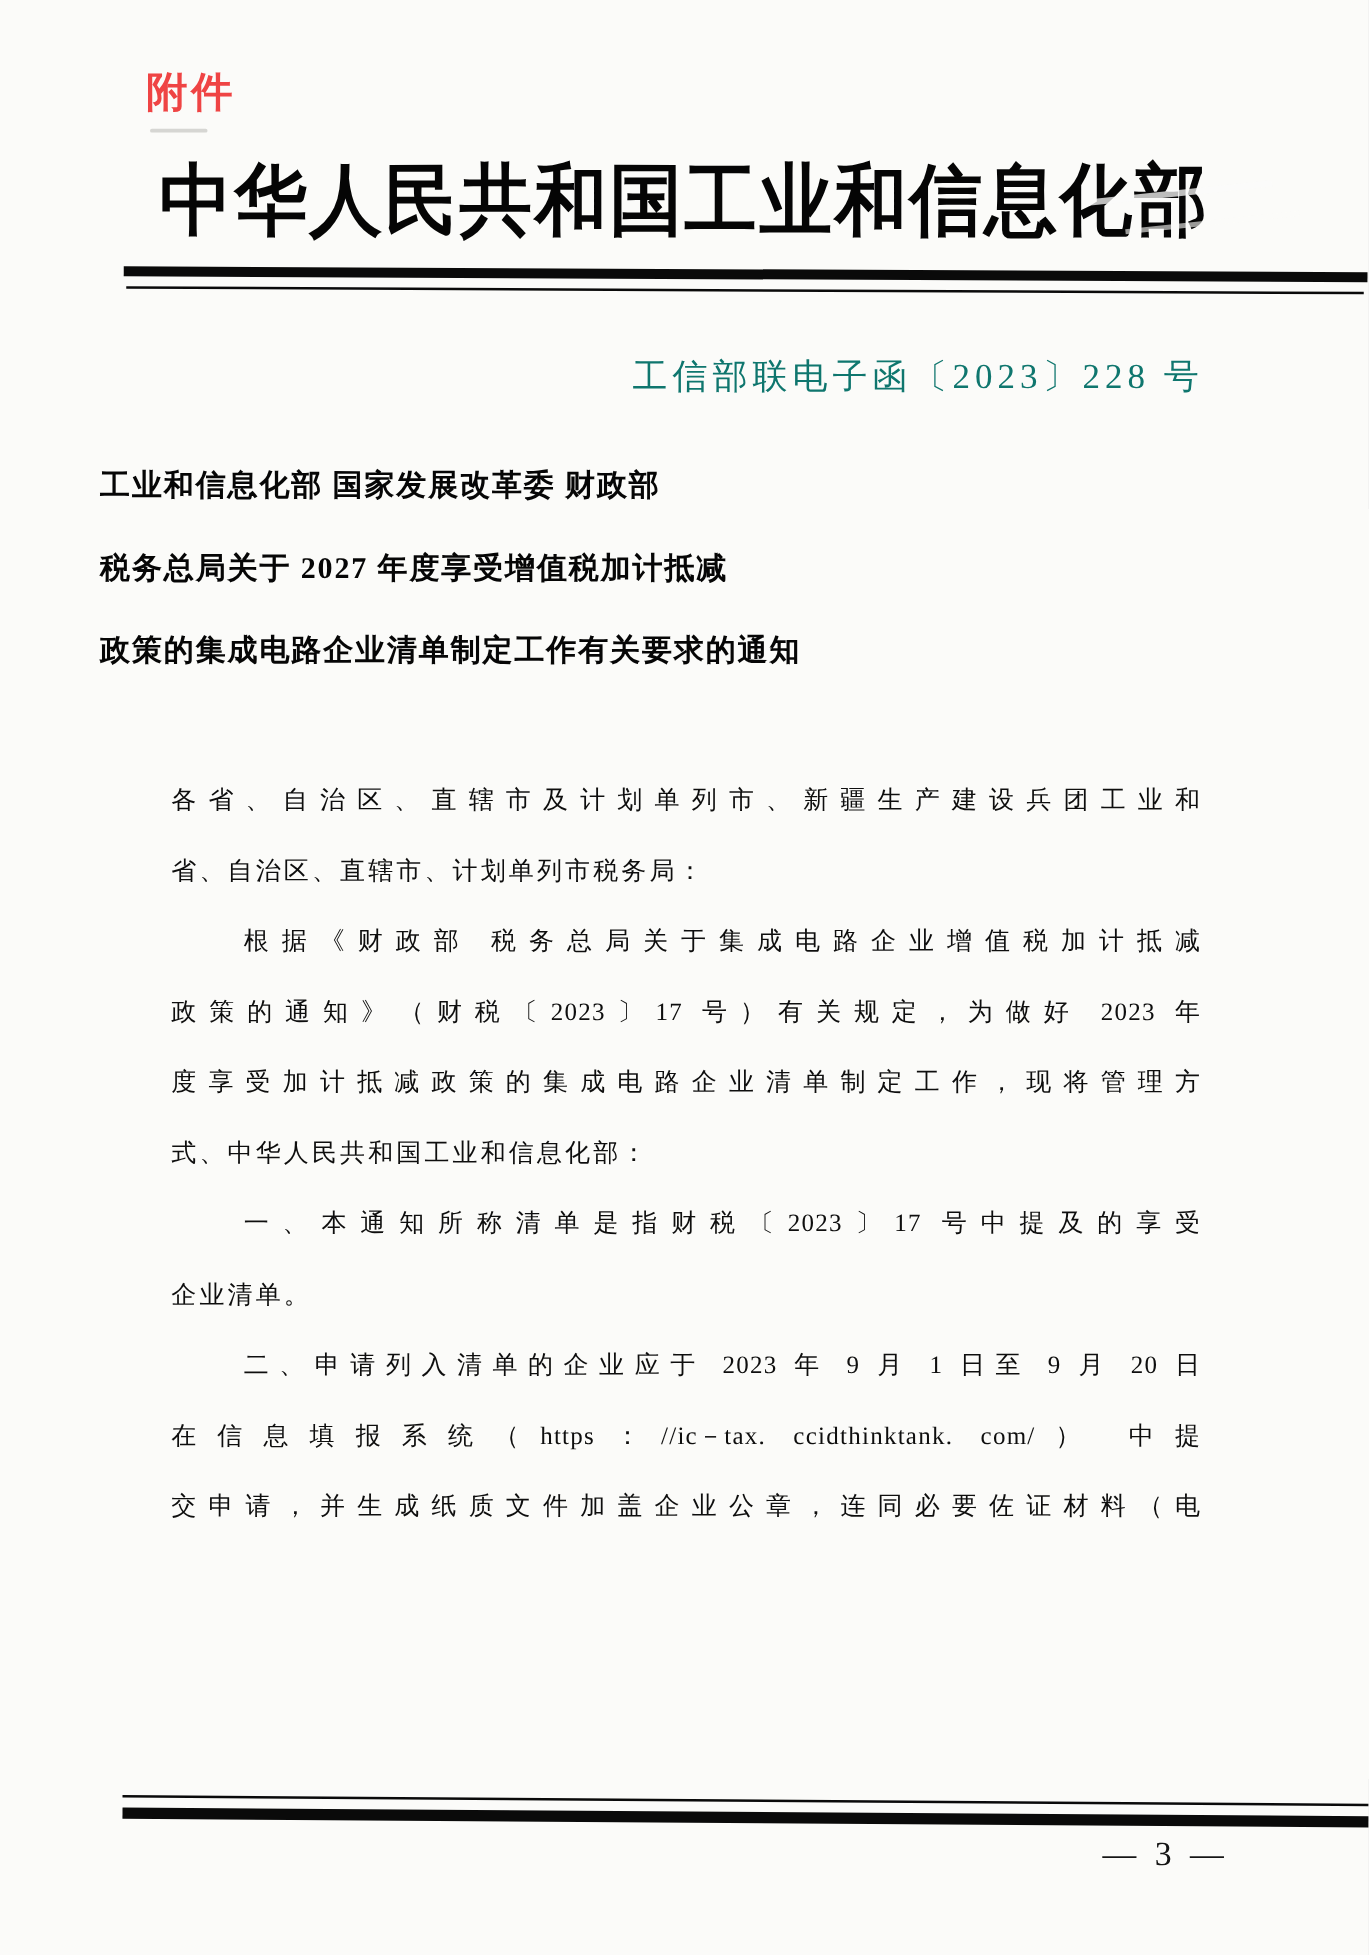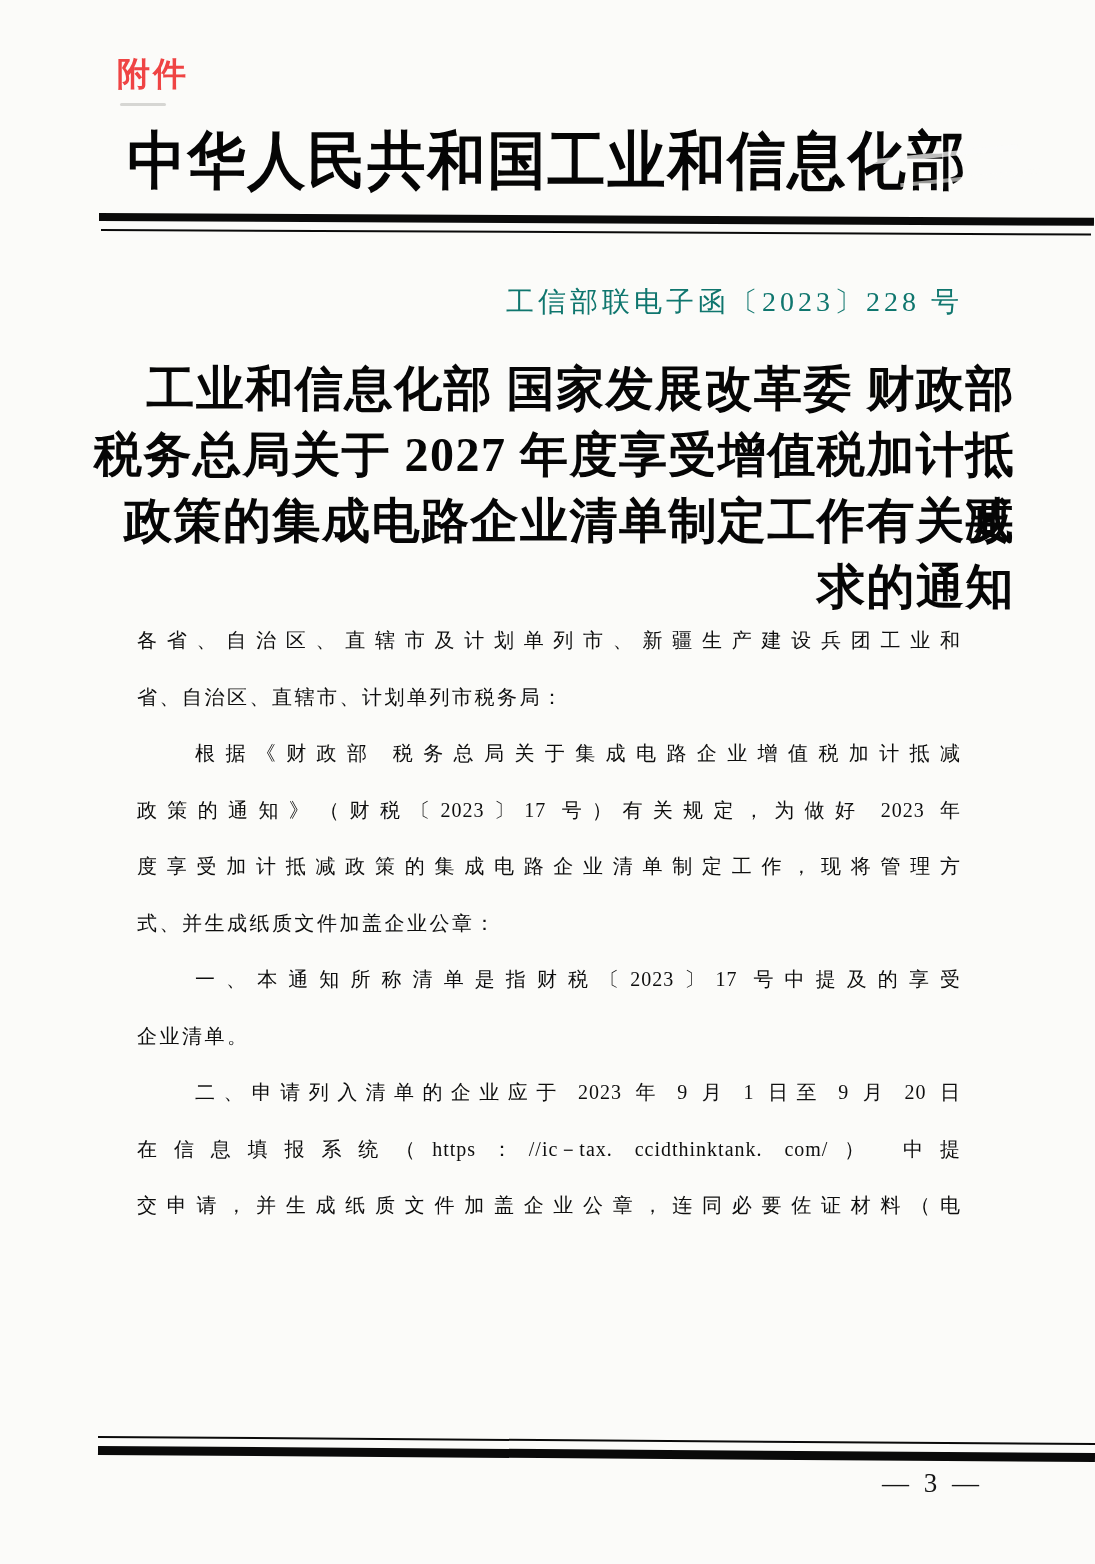--- a/index.html
+++ b/index.html
@@ -39,22 +39,22 @@
   .head-rule-thick{left:99px;top:213px;width:995px;height:8px;transform:rotate(0.28deg);}
   .head-rule-thin{left:101px;top:229px;width:990px;height:2px;transform:rotate(0.26deg);}
   .doc-number{
     position:absolute;top:246px;right:132px;height:40px;line-height:40px;
     font-size:28px;letter-spacing:4px;color:#0f766e;margin-top:36px;
   }
   .title{
     position:absolute;left:80px;top:356px;width:935px;
   }
   .title-line{
-    height:66px;line-height:66px;text-align:right;
-    font-weight:bold;font-size:48px;letter-spacing:1.5px;color:#060606;
+    height:66px;line-height:66px;text-align:left;
+    font-weight:bold;font-size:24px;letter-spacing:1.5px;color:#060606;
   }
   .body{
     position:absolute;left:137px;top:612px;width:824px;
   }
   .line{
     height:56.5px;line-height:56.5px;
     font-size:20px;color:#0e0e0e;
     text-align:justify;text-align-last:justify;
     letter-spacing:1px;
     white-space:nowrap;
@@ -90,21 +90,21 @@
       <div class="title-line">税务总局关于 2027 年度享受增值税加计抵减</div>
       <div class="title-line">政策的集成电路企业清单制定工作有关要求的通知</div>
     </div>
 
   <div class="body">
       <div class="line">各省、自治区、直辖市及计划单列市、新疆生产建设兵团工业和</div>
       <div class="line line-last">省、自治区、直辖市、计划单列市税务局：</div>
       <div class="line line-indent">根据《财政部 税务总局关于集成电路企业增值税加计抵减</div>
       <div class="line">政策的通知》（财税〔2023〕17 号）有关规定，为做好 2023 年</div>
       <div class="line">度享受加计抵减政策的集成电路企业清单制定工作，现将管理方</div>
-      <div class="line line-last">式、并生成纸质文件加盖企业公章：</div>
+      <div class="line line-last">式、中华人民共和国工业和信息化部：</div>
       <div class="line line-indent">一、本通知所称清单是指财税〔2023〕17 号中提及的享受</div>
       <div class="line line-last">企业清单。</div>
       <div class="line line-indent">二、申请列入清单的企业应于 2023 年 9 月 1 日至 9 月 20 日</div>
       <div class="line">在信息填报系统（https：//ic－tax. ccidthinktank. com/） 中提</div>
       <div class="line">交申请，并生成纸质文件加盖企业公章，连同必要佐证材料（电</div>
     </div>
 
   <div class="rule foot-rule-thin"></div>
   <div class="rule foot-rule-thick"></div>
 

